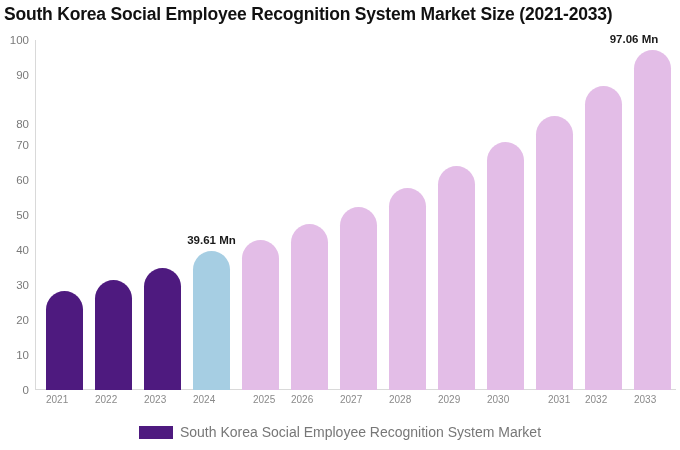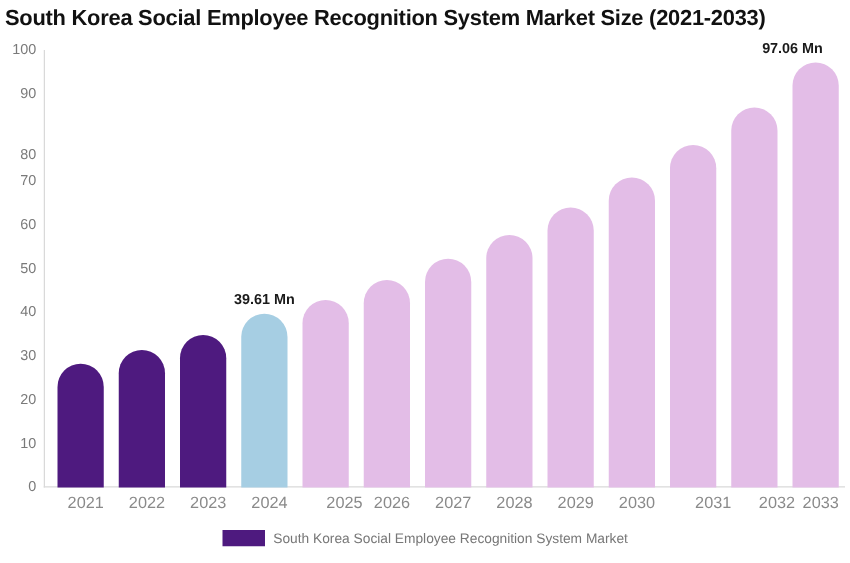--- a/index.html
+++ b/index.html
@@ -91,22 +91,22 @@
   .x-labels {
     position: absolute;
     left: 35px;
     top: 394px;
     width: 641px;
     height: 18px;
   }
   .x-label {
     position: absolute;
     top: 0;
-    text-align: right;
-    font-size: 13px;
+    text-align: left;
+    font-size: 10px;
     color: #8a8a8a;
     white-space: nowrap;
   }
   
   .value-label {
     position: absolute;
     font-size: 11.5px;
     font-weight: bold;
     color: #1a1a1a;
     white-space: nowrap;
@@ -122,21 +122,21 @@
     align-items: center;
     justify-content: center;
     gap: 7px;
   }
   .legend-swatch {
     width: 34px;
     height: 13px;
     display: inline-block;
   }
   .legend-label {
-    font-size: 11px;
+    font-size: 14px;
     color: #777777;
     white-space: nowrap;
   }
 </style>
 </head>
 <body>
 
 <div id="chart-root">
 
   <div class="chart-title">South Korea Social Employee Recognition System Market Size (2021-2033)</div>
@@ -180,21 +180,21 @@
       <div class="x-label" style="left: 60px; width: 37px;">2022</div>
       <div class="x-label" style="left: 109px; width: 37px;">2023</div>
       <div class="x-label" style="left: 158px; width: 37px;">2024</div>
       <div class="x-label" style="left: 218px; width: 37px;">2025</div>
       <div class="x-label" style="left: 256px; width: 37px;">2026</div>
       <div class="x-label" style="left: 305px; width: 37px;">2027</div>
       <div class="x-label" style="left: 354px; width: 37px;">2028</div>
       <div class="x-label" style="left: 403px; width: 37px;">2029</div>
       <div class="x-label" style="left: 452px; width: 37px;">2030</div>
       <div class="x-label" style="left: 513px; width: 37px;">2031</div>
-      <div class="x-label" style="left: 564px; width: 37px;">2032</div>
+      <div class="x-label" style="left: 550px; width: 37px;">2032</div>
       <div class="x-label" style="left: 599px; width: 37px;">2033</div>
     </div>
 
   <div id="annotations-layer">
       <div class="value-label" style="width: 80px; left: 171.5px; top: 234.365px;">39.61 Mn</div>
       <div class="value-label" style="width: 80px; left: 594px; top: 33.29px;">97.06 Mn</div>
     </div>
 
   <div class="legend" id="legend">
       <span class="legend-swatch" style="background: rgb(78, 26, 127);"></span>

